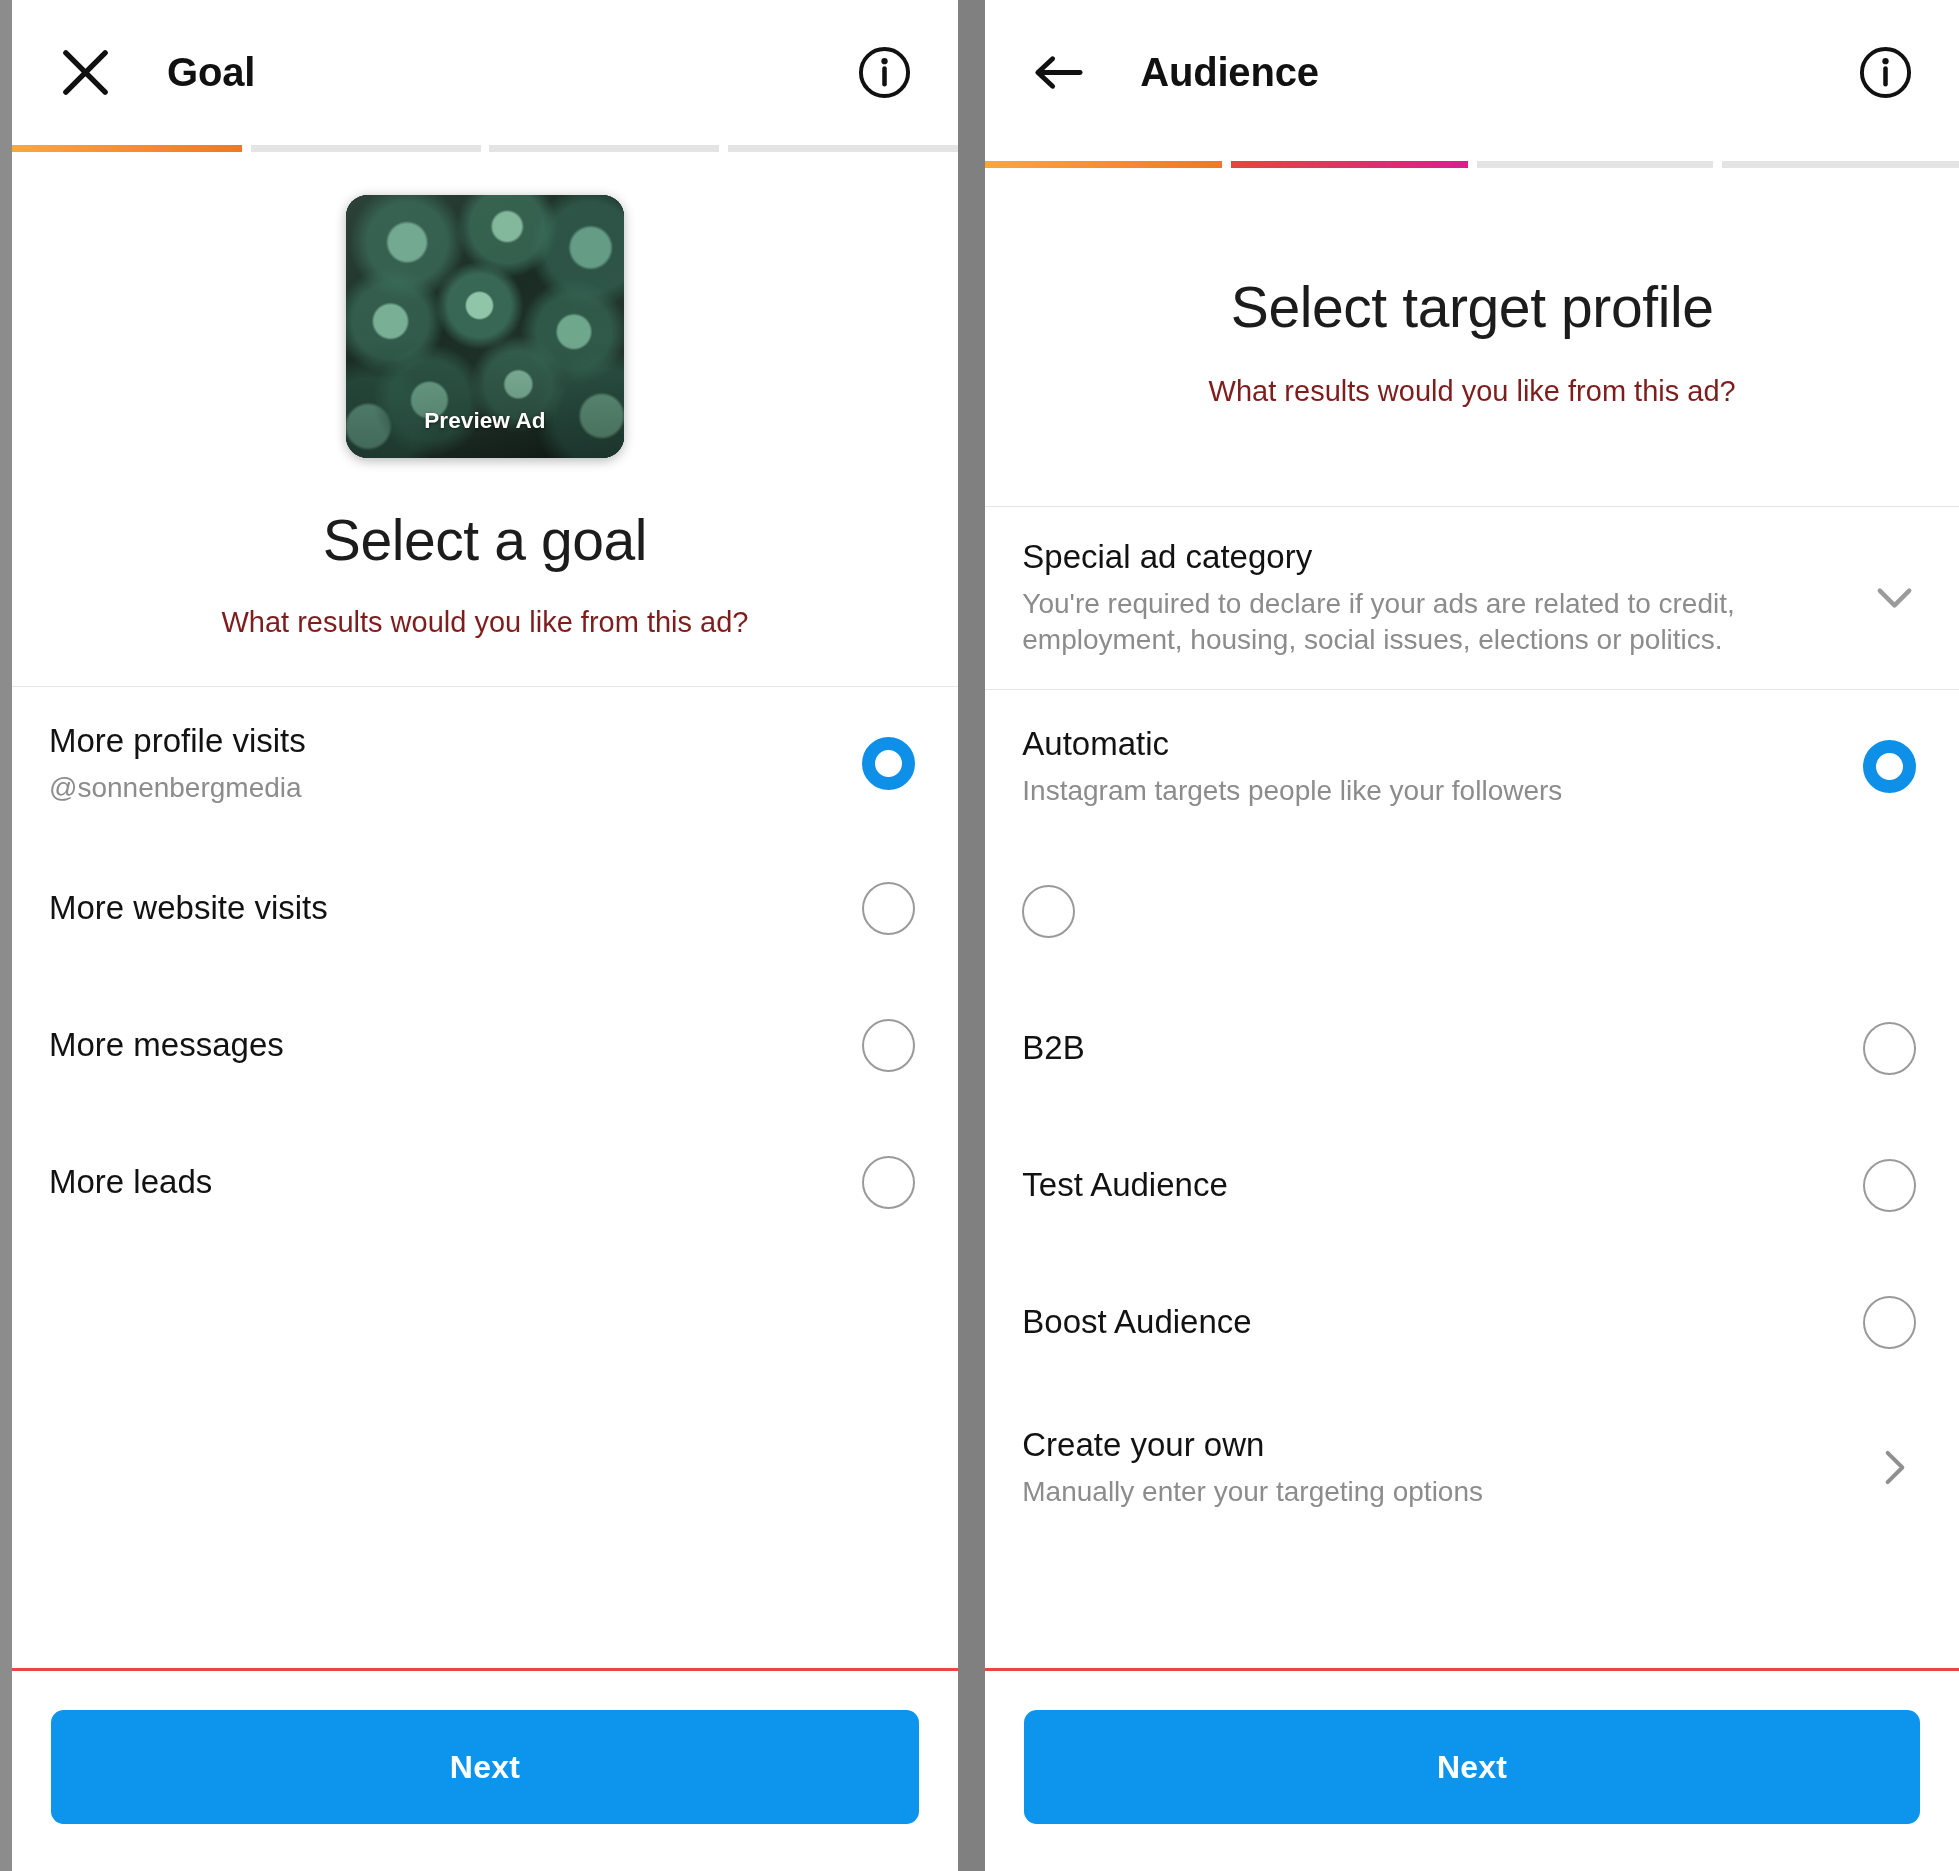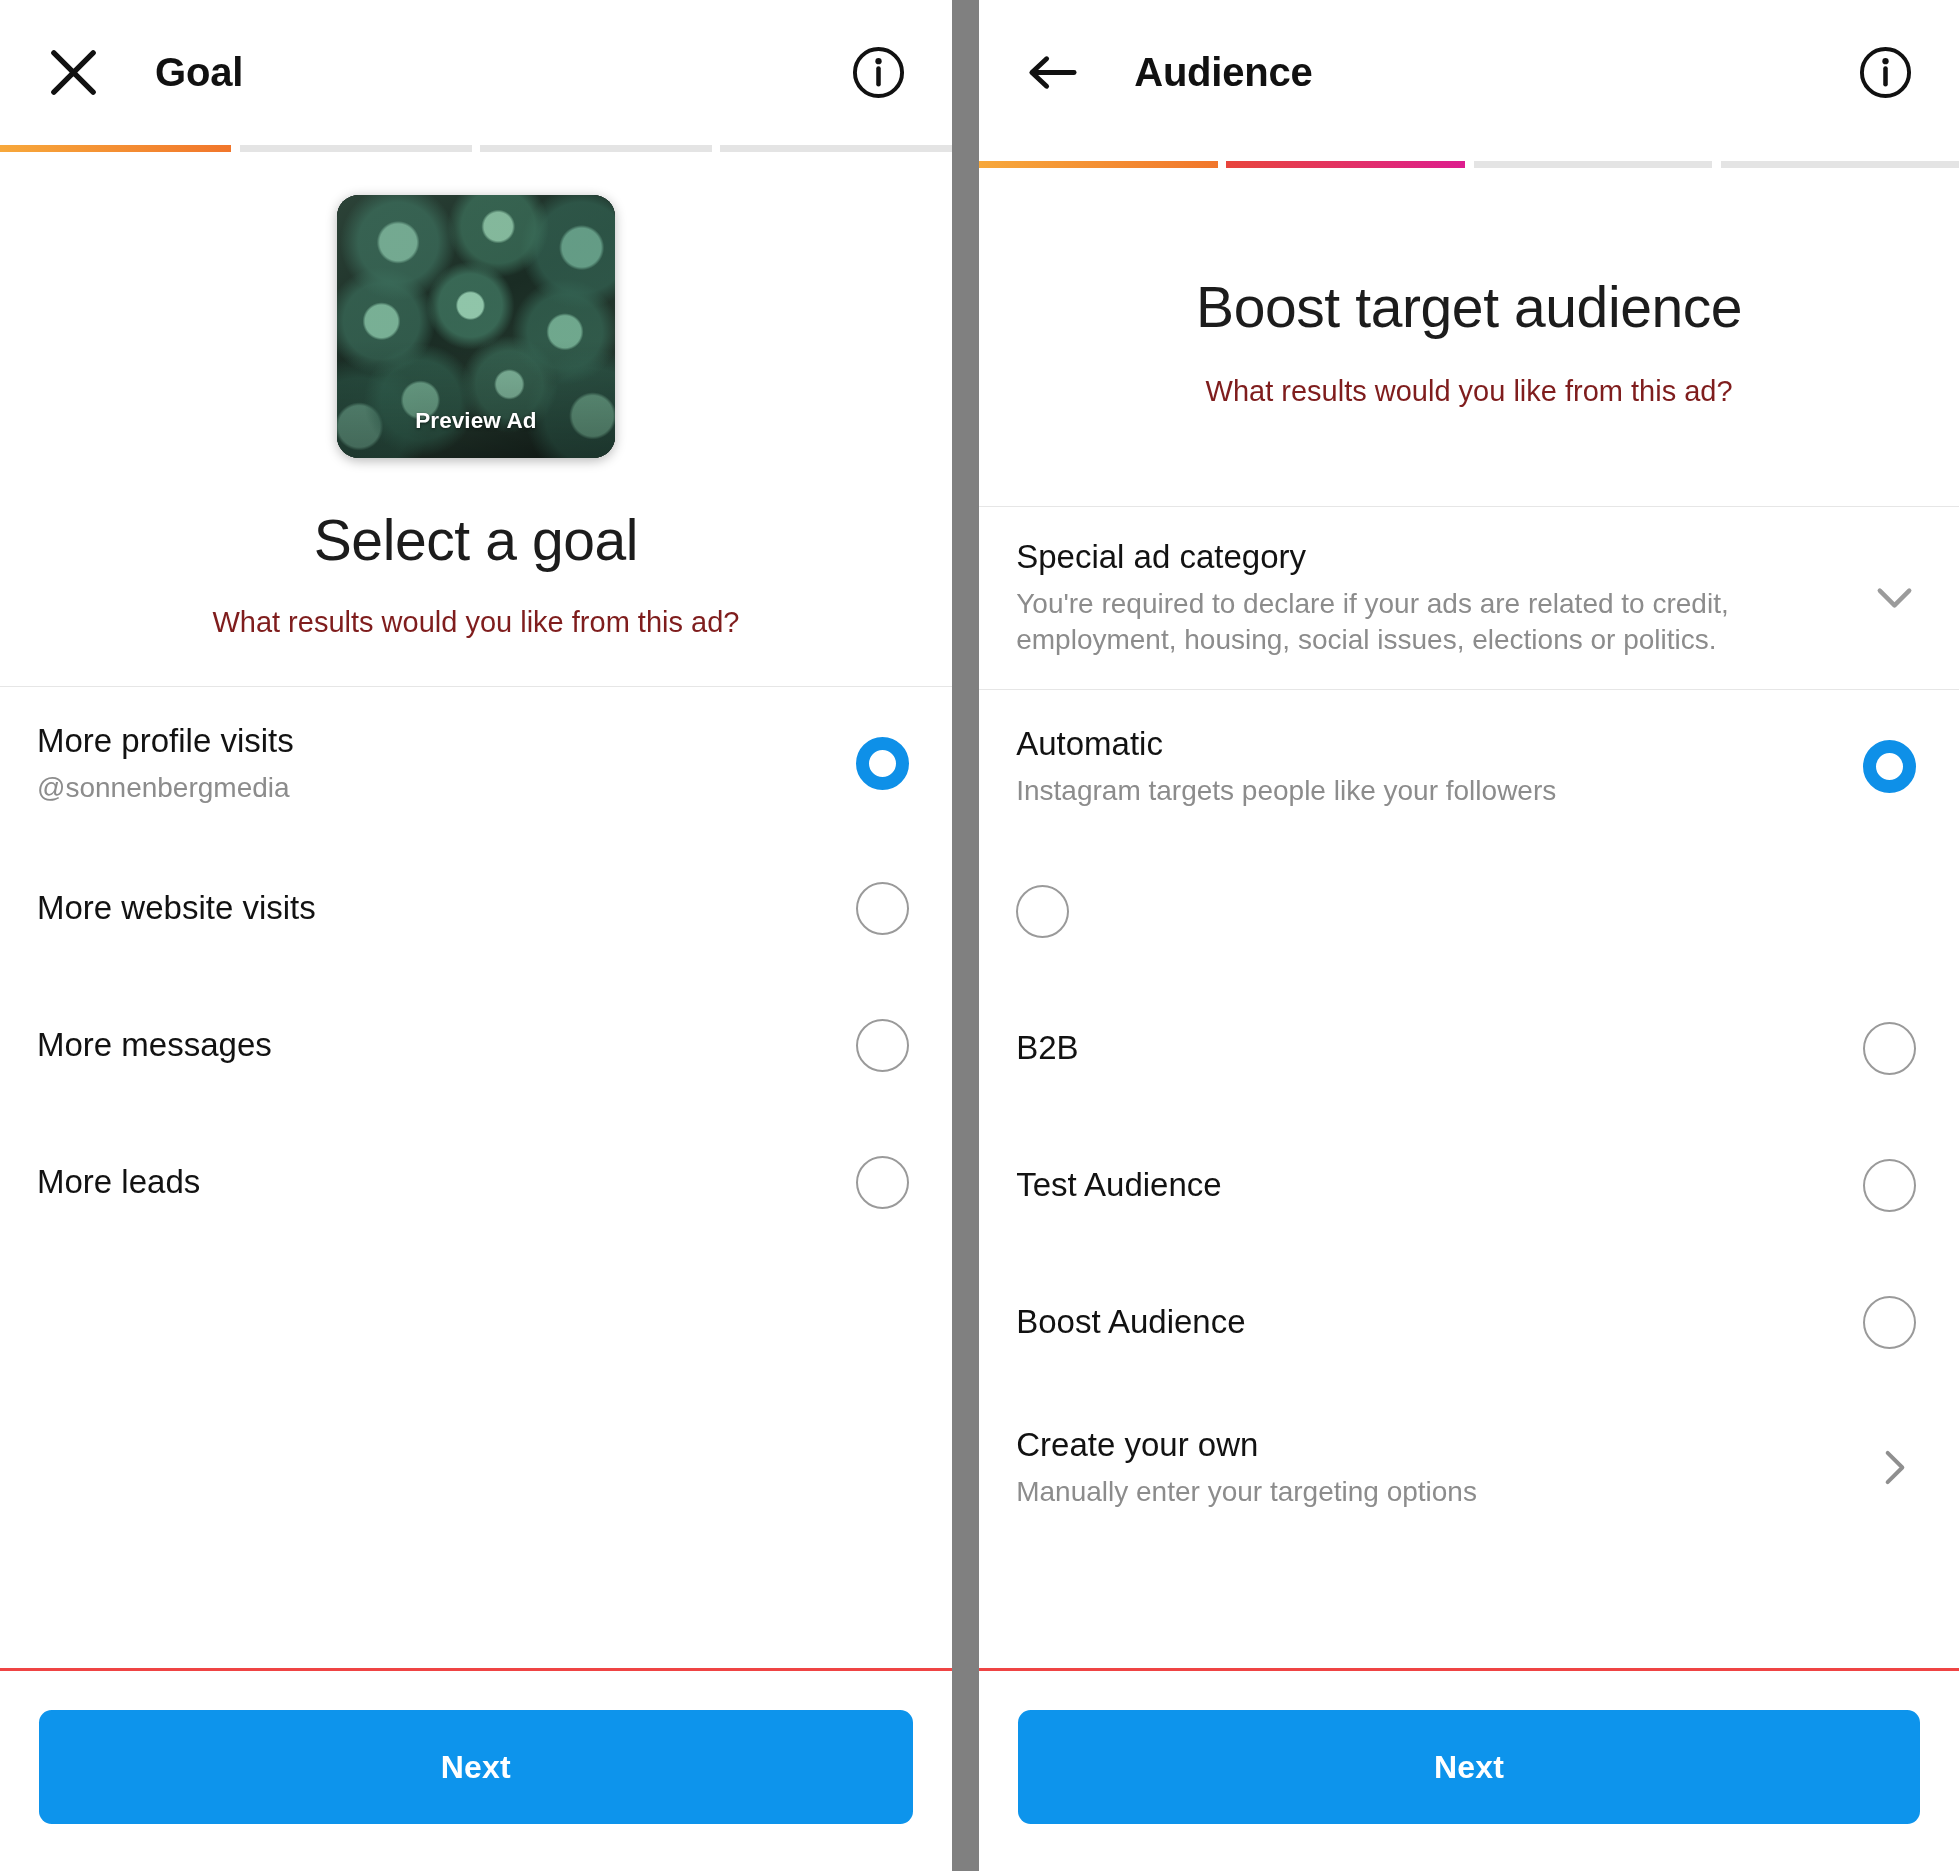--- a/index.html
+++ b/index.html
@@ -7,20 +7,21 @@
     width: 1959px; height: 1871px;
     background: #ffffff;
     font-family: "Liberation Sans", sans-serif;
     -webkit-font-smoothing: antialiased;
   }
   .screens {
     display: flex;
     width: 1959px;
     height: 1871px;
     background: #8c8c8c;
+    padding-left: 12px;
   }
   .panel {
     background: #ffffff;
     height: 1871px;
     display: flex;
     flex-direction: column;
     position: relative;
     overflow: hidden;
   }
   .panel-left  { width: 952px; }
@@ -317,21 +318,21 @@
     <div class="progress">
       <div class="seg fill-1"></div>
       <div class="seg fill-2"></div>
       <div class="seg"></div>
       <div class="seg"></div>
     </div>
 
     <div class="body">
 
       <div class="right-hero">
-        <div class="page-title">Boost target audience</div>
+        <div class="page-title">Select target profile</div>
         <div class="page-sub">What results would you like from this ad?</div>
       </div>
 
       <div class="divider"></div>
 
       <div class="opt tall">
         <div class="texts">
           <div class="t1">Special ad category</div>
           <div class="t2">You're required to declare if your ads are related to credit, employment, housing, social issues, elections or politics.</div>
         </div>

